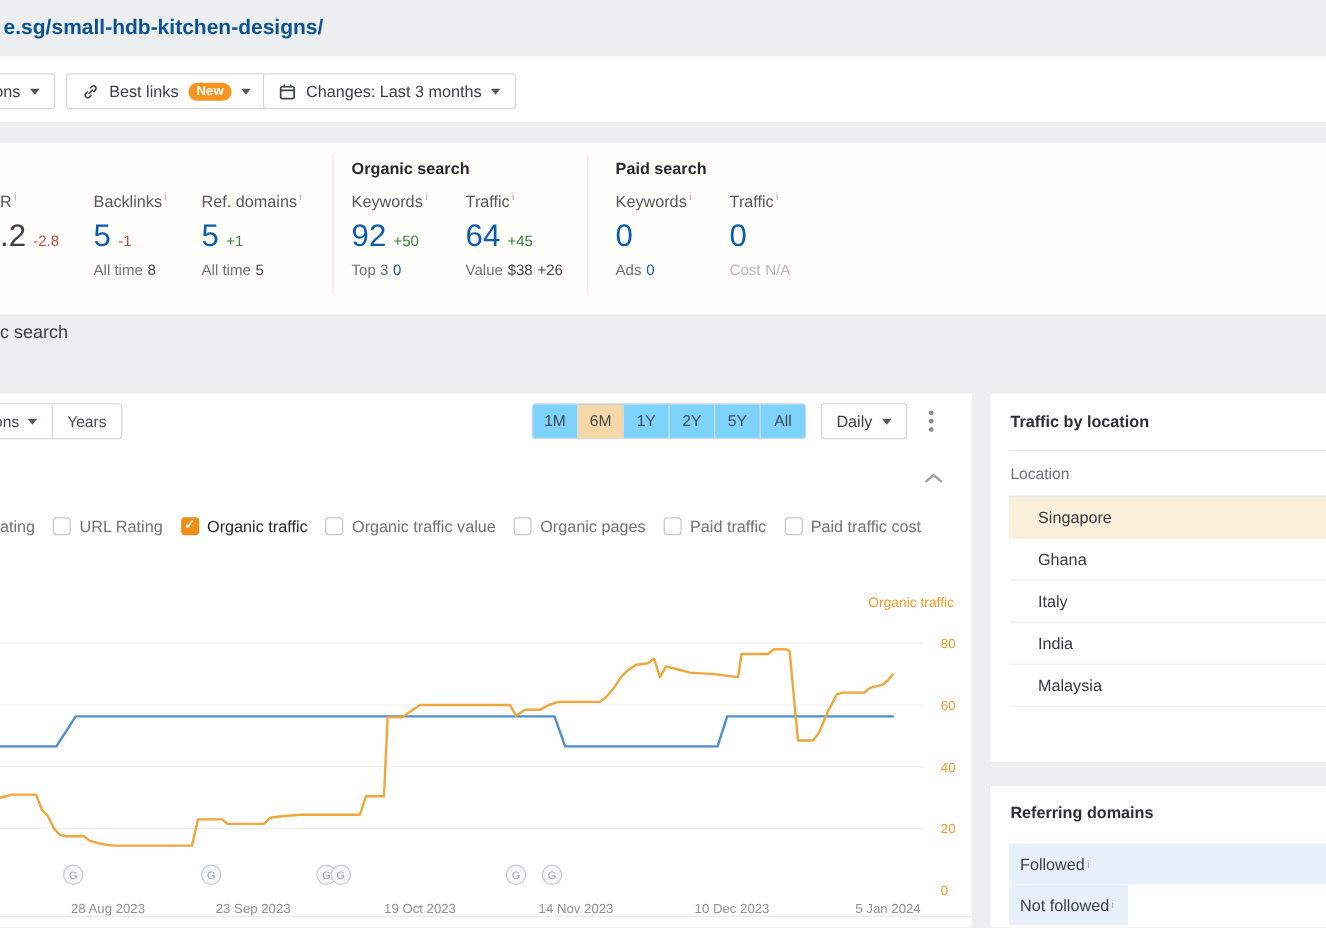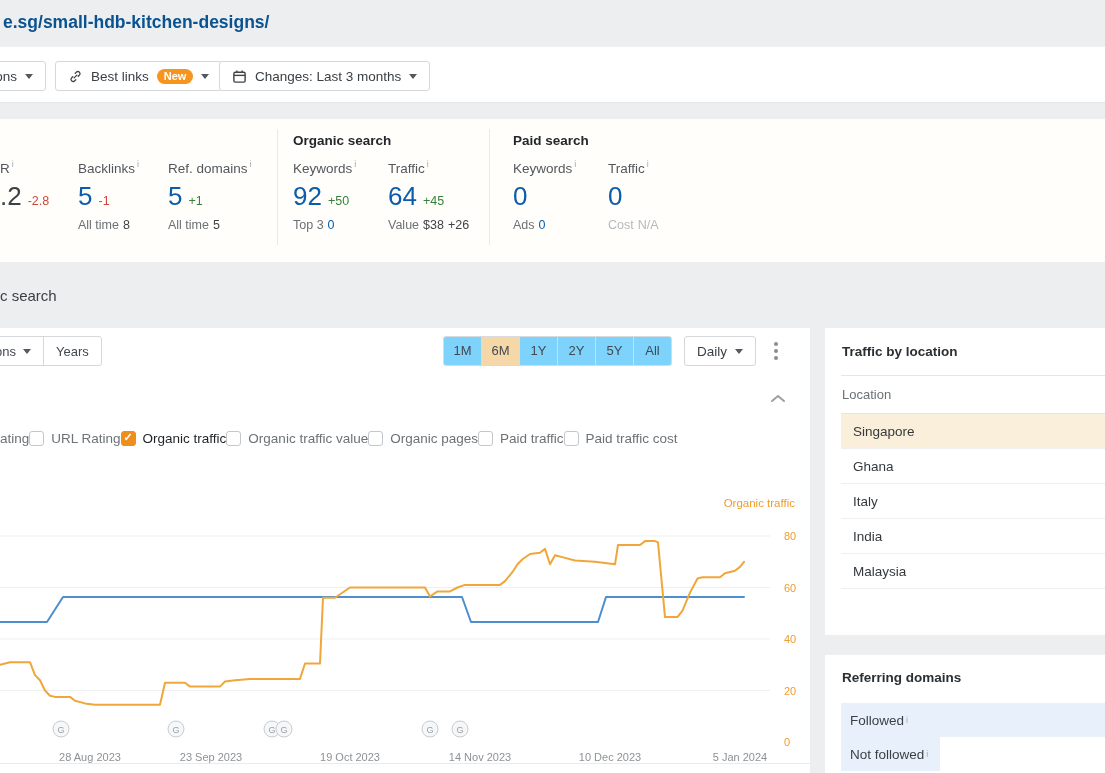--- a/index.html
+++ b/index.html
@@ -26,50 +26,50 @@
   .big{font-size:26px;line-height:30px;color:#0b5cad}
   .big.dark{color:#3c4145}
   .delta{font-size:12.5px;margin-left:6px}
   .red{color:#cf473c}.green{color:#37823b}
   .m-sub{margin-top:7px;font-size:12.5px;color:#6b7176}
   .m-sub .num{color:#3f4449;margin-left:4px}
   .m-sub .num.blue{color:#0b5cad}
   .m-sub.muted,.m-sub.muted .num{color:#b6babd}
   .inf{font-size:9px;color:#a6abaf;margin-left:2px;vertical-align:super}
   
-  .sect{position:absolute;top:287px;left:0;font-size:15px;color:#3a3f44}
+  .sect{position:absolute;top:269px;left:0;font-size:15px;color:#3a3f44}
   
   .chart-panel{position:absolute;left:0;top:328px;width:810px;height:445px;background:#fff}
   .seg-group{position:absolute;left:-28px;top:8px;height:30px;box-sizing:border-box;border:1px solid #d5d8db;border-radius:3px;display:flex;background:#fff}
   .seg-group .part{display:flex;align-items:center;gap:7px;padding:0 12px;font-size:13px;color:#44494e;cursor:pointer}
   .seg-group .part.first{border-right:1px solid #d5d8db;justify-content:flex-end;width:46px}
   .ranges{position:absolute;left:443px;top:8px;height:30px;display:flex;box-sizing:border-box;border:1px solid #d8dbde;border-radius:3px;overflow:hidden;background:#7dd3fc}
   .range{width:37px;line-height:28px;text-align:center;font-size:13px;color:#44494e;border-left:1px solid #d8dbde;cursor:pointer}
   .range:first-child{border-left:none}
   .range.sel{background:#f6d8a8}
   .daily{position:absolute;left:684px;top:8px}
   .kebab{position:absolute;left:766px;top:9px;width:20px;height:28px;display:flex;flex-direction:column;align-items:center;justify-content:center;cursor:pointer}
   .kebab i{width:4px;height:4px;border-radius:50%;background:#878d92;display:block;margin:1.5px 0}
   .collapse{position:absolute;left:770px;top:63px;cursor:pointer}
-  .legend{position:absolute;top:103px;left:0;display:flex;align-items:center;font-size:13.5px;color:#6d7276;white-space:nowrap}
+  .legend{position:absolute;top:103px;left:0;display:flex;align-items:center;gap:15px;font-size:13.5px;color:#6d7276;white-space:nowrap}
   .leg{display:flex;align-items:center;gap:7px;cursor:pointer}
   .cb{width:15px;height:15px;box-sizing:border-box;border:1px solid #c3c7cb;border-radius:3px;background:#fff;position:relative}
   .leg.checked .cb{background:#ef8e1b;border-color:#ef8e1b}
   .leg.checked .cb::after{content:"\2713";position:absolute;left:2px;top:-1px;color:#fff;font-size:11px;font-weight:bold}
   .leg.checked .lbl{color:#1f2326}
   .org-label{position:absolute;top:169px;right:15px;font-size:11.5px;color:#ef9c27}
   #chart-svg{position:absolute;left:0;top:187px}
   .hairline{position:absolute;top:435px;left:0;width:810px;border-top:1px solid #e8eaec}
   
   .panel{position:absolute;left:825px;width:280px;background:#fff}
   .loc-panel{top:328px;height:307px}
   .ref-panel{top:655px;height:118px}
   .p-head{height:48px;box-sizing:border-box;margin-left:16px;padding:16px 0 0 1px;font-size:13.5px;font-weight:bold;color:#2a2f33;border-bottom:1px solid #e3e6e8}
   .col-head{height:38px;box-sizing:border-box;margin-left:16px;padding-left:1px;display:flex;align-items:center;font-size:13px;color:#6b7176;border-bottom:1px solid #e3e6e8}
-  .loc-row{height:35px;box-sizing:border-box;margin-left:16px;padding-left:12px;display:flex;align-items:center;font-size:13.5px;color:#34393d;border-bottom:1px solid #edeff1;cursor:pointer}
+  .loc-row{height:35px;box-sizing:border-box;margin-left:16px;padding-left:24px;display:flex;align-items:center;font-size:13.5px;color:#34393d;border-bottom:1px solid #edeff1;cursor:pointer}
   .loc-row.sel{background:#faefda}
   .pager{position:absolute;top:262px;left:0;width:280px;height:30px;display:flex;align-items:center}
   .pg-btn{width:24px;height:24px;display:flex;align-items:center;justify-content:center;cursor:pointer}
   .pg-prev{margin-left:24px}.pg-next{margin-left:12px}
   .compare{margin-left:26px;font-size:13px;color:#5b6166;cursor:pointer}
   .ref-head{height:48px;box-sizing:border-box;margin-left:16px;padding:15px 4px 0 1px;font-size:13.5px;font-weight:bold;color:#2a2f33}
   .ref-row{height:34px;box-sizing:border-box;margin-left:16px;padding-left:9px;display:flex;align-items:center;font-size:13.5px;color:#3a3f44;cursor:pointer}
   .ref-row.full{background:#e8f1fb}
   .ref-row.partial{background:linear-gradient(to right,#e8f1fb 0,#e8f1fb 99px,#fff 99px)}
 </style>

